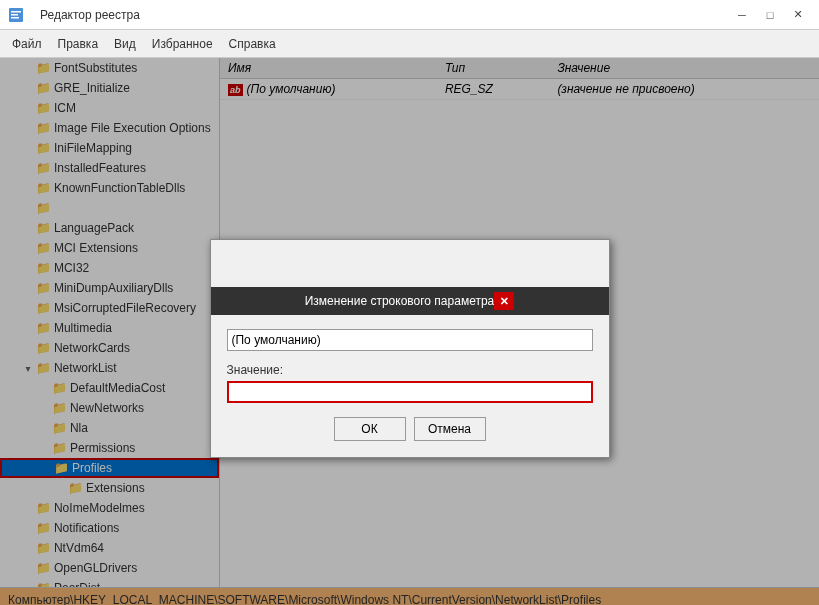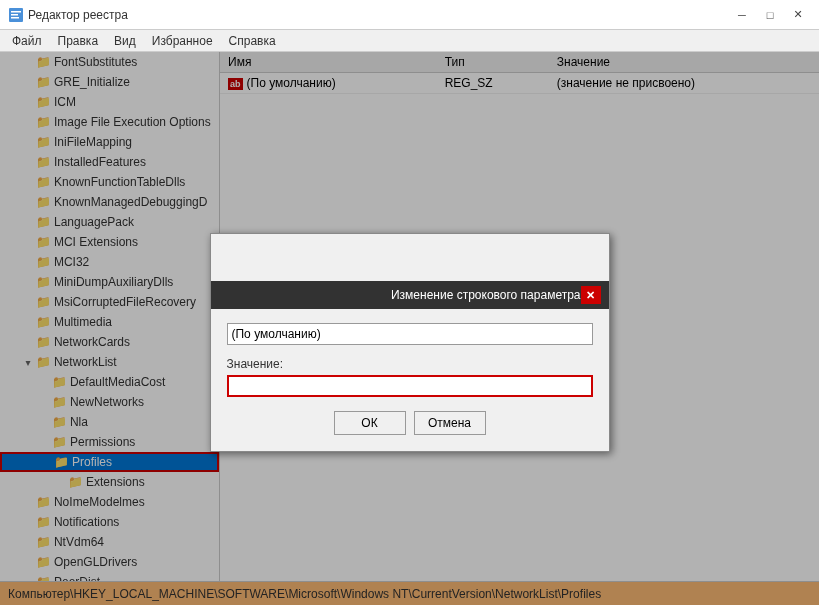--- a/index.html
+++ b/index.html
@@ -18,21 +18,21 @@
       height: 30px;
       display: flex;
       align-items: center;
       justify-content: space-between;
       border-bottom: 1px solid #ccc;
       padding: 0 8px;
     }
     .title-bar-left {
       display: flex;
       align-items: center;
-      gap: 4px;
+      gap: 16px;
     }
     .app-icon {
       width: 16px;
       height: 16px;
     }
     .title-text {
       font-size: 12px;
       color: #333;
     }
     .title-bar-controls {
@@ -48,21 +48,21 @@
       font-size: 11px;
       display: flex;
       align-items: center;
       justify-content: center;
       color: #444;
     }
 
     
     .menu-bar {
       background: #f0f0f0;
-      height: 22px;
+      height: 28px;
       display: flex;
       align-items: center;
       border-bottom: 1px solid #ccc;
       padding: 0 4px;
     }
     .menu-item {
       padding: 2px 8px;
       cursor: pointer;
       font-size: 12px;
       color: #333;
@@ -117,20 +117,21 @@
 
     
     .right-panel {
       flex: 1;
       background: #fff;
       overflow: auto;
     }
     .registry-table {
       width: 100%;
       border-collapse: collapse;
+      font-style: italic;
     }
     .registry-table th {
       background: #f0f0f0;
       border-bottom: 1px solid #ccc;
       text-align: left;
       padding: 3px 8px;
       font-weight: normal;
       font-size: 12px;
       position: sticky;
       top: 0;
@@ -173,21 +174,21 @@
       box-shadow: 2px 2px 8px rgba(0,0,0,0.5);
       width: 400px;
     }
 
     .dialog-title-bar {
       background: #323232;
       color: #fff;
       height: 28px;
       display: flex;
       align-items: center;
-      justify-content: flex-end;
+      justify-content: center;
       padding: 14px 8px;
       font-size: 12px;
       margin-top: 47px;
     }
     .dialog-close-btn {
       background: #c00;
       border: none;
       color: #fff;
       width: 20px;
       height: 18px;
@@ -314,21 +315,20 @@
         <span>InstalledFeatures</span>
       </div>
       <div class="tree-item" style="padding-left: 20px;">
         <span class="expand-arrow"></span>
         <span class="folder-icon" style="font-size: 12px;">📁</span>
         <span>KnownFunctionTableDlls</span>
       </div>
       <div class="tree-item" style="padding-left: 20px;">
         <span class="expand-arrow"></span>
         <span class="folder-icon" style="font-size: 12px;">📁</span>
-        <span>KnownManagedDebuggingD</span>
       </div>
       <div class="tree-item" style="padding-left: 20px;">
         <span class="expand-arrow"></span>
         <span class="folder-icon" style="font-size: 12px;">📁</span>
         <span>LanguagePack</span>
       </div>
       <div class="tree-item" style="padding-left: 20px;">
         <span class="expand-arrow"></span>
         <span class="folder-icon" style="font-size: 12px;">📁</span>
         <span>MCI Extensions</span>

